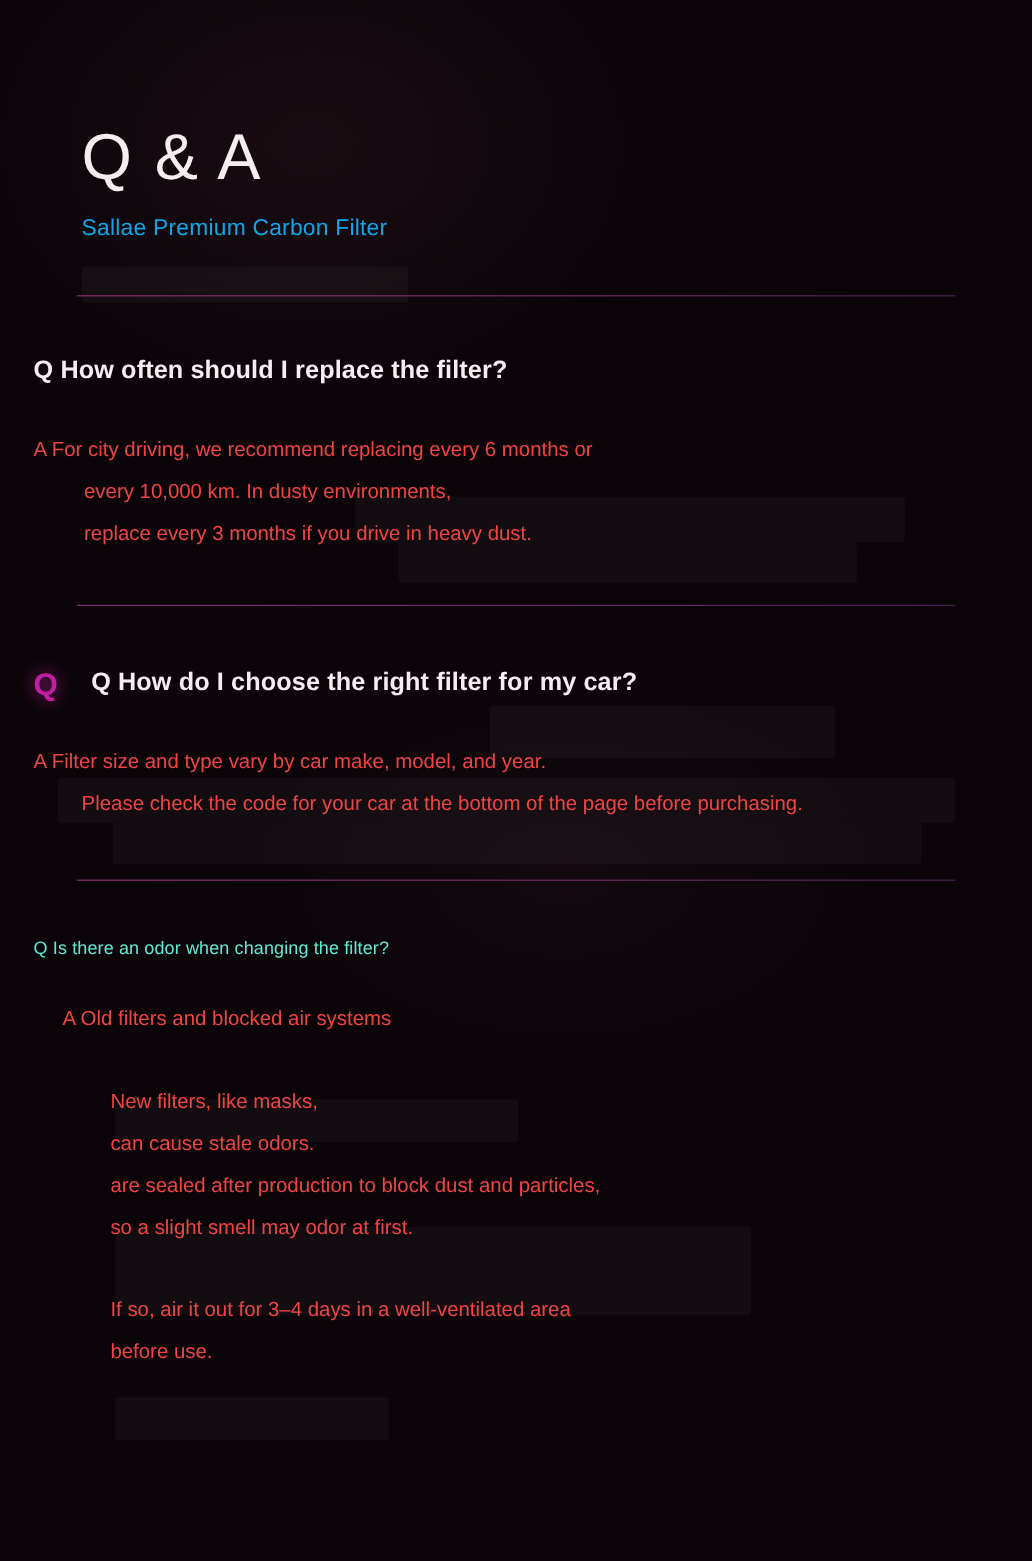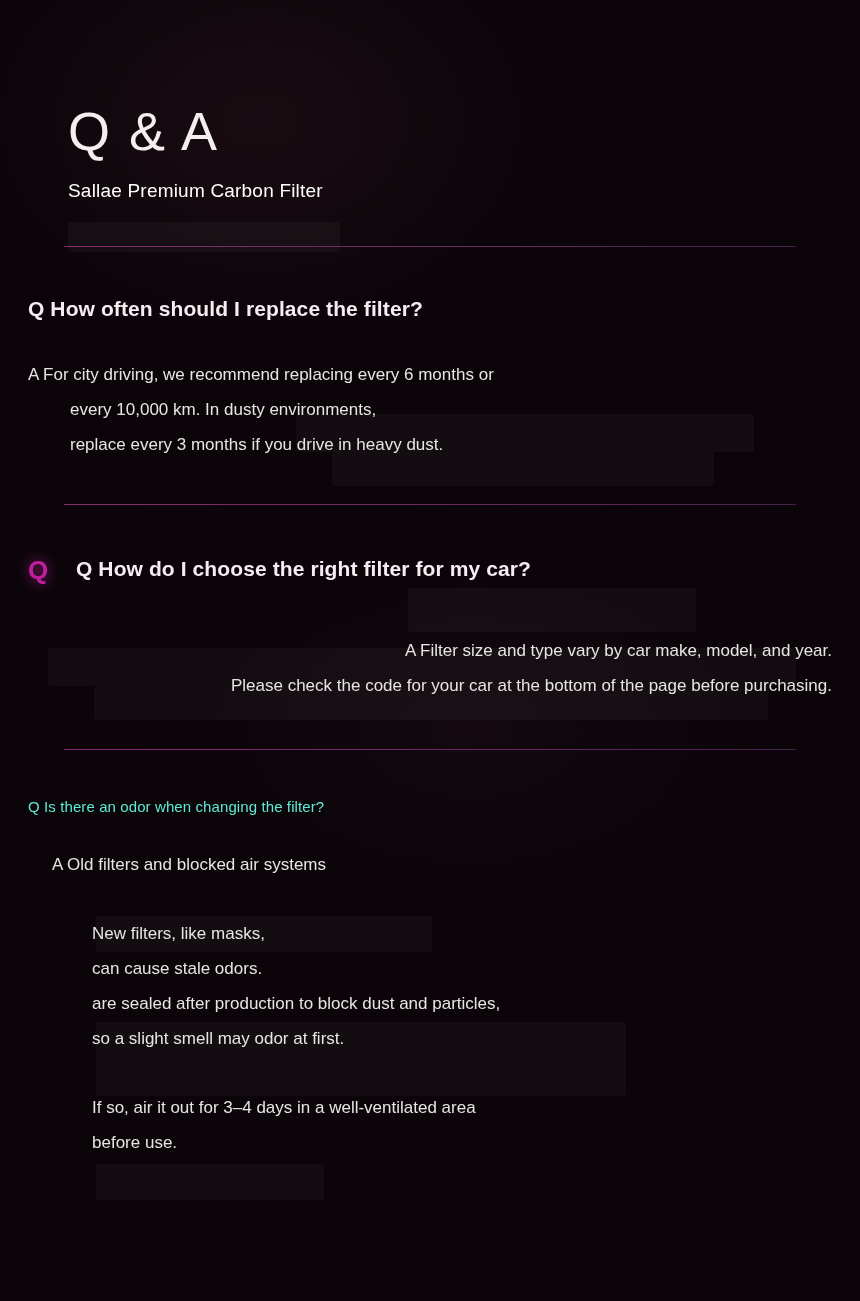--- a/index.html
+++ b/index.html
@@ -57,21 +57,21 @@
   .title {
     font-size: 54px;
     font-weight: 400;
     letter-spacing: 2px;
     line-height: 1;
     color: #f4eef1;
   }
   .subtitle {
     margin-top: 22px;
     font-size: 19px;
-    color: #ffffff;
+    color: #0ea5e9;
     letter-spacing: 0.2px;
   }
 
   .divider {
     height: 1px;
     margin: 0 64px;
     background: linear-gradient(to right, #8b2f73, #6d2a63 55%, #4a2250);
     opacity: 0.95;
   }
   .divider.d1 { margin-top: 44px; }
@@ -114,31 +114,31 @@
     font-size: 15px;
     font-weight: 400;
     color: #5eead4;
   }
   .q-text.indented { padding-left: 48px; }
 
   .a-text {
     margin-top: 36px;
     font-size: 17px;
     line-height: 35px;
-    color: #e5e5e5;
+    color: #ef4444;
   }
   .a-text .l {
     display: block;
     white-space: pre;
   }
   .a-text .l.i1 { padding-left: 42px; }
   .a-text .l.i2 { padding-left: 40px; }
   .a-text .l.gap { margin-top: 34px; }
 
-  .a-text.b2 { margin-top: 52px; text-align: right; }
+  .a-text.b2 { margin-top: 36px; }
   .a-text.b3 { margin-top: 32px; margin-left: 24px; }
 
   
   .panel {
     position: absolute;
     background: rgba(255, 255, 255, 0.035);
     border-radius: 3px;
     pointer-events: none;
   }
 </style>

